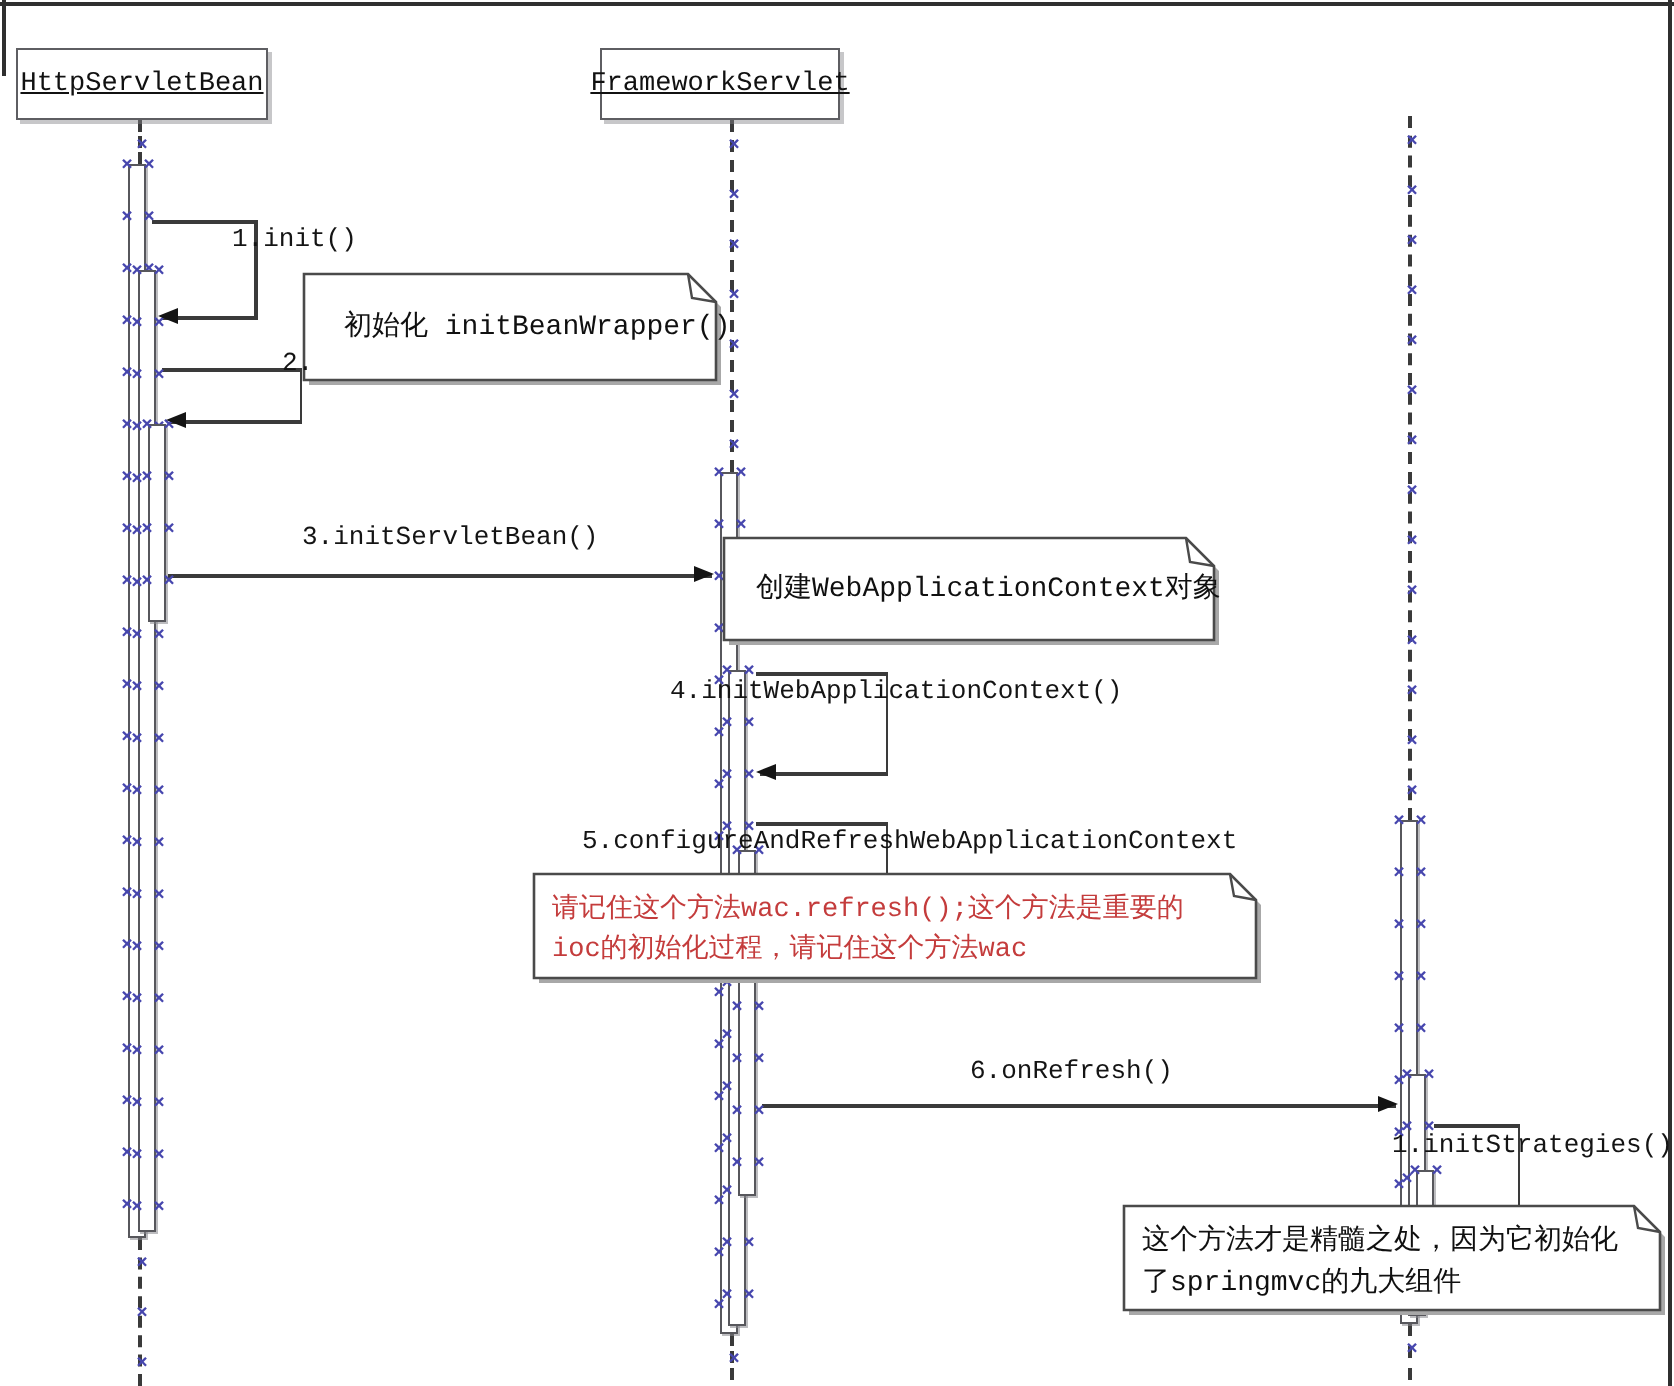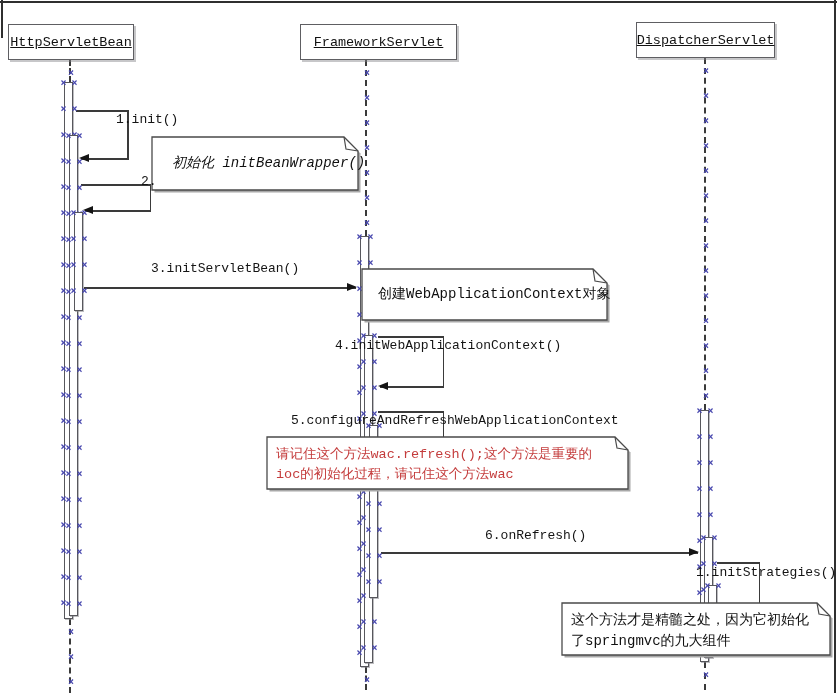--- a/index.html
+++ b/index.html
@@ -315,25 +315,22 @@
       <span class="xm" style="left: 5px; top: 0px;">×</span>
       <span class="xm" style="left: -6px; top: 26px;">×</span>
       <span class="xm" style="left: 5px; top: 26px;">×</span>
       <span class="xm" style="left: -6px; top: 52px;">×</span>
       <span class="xm" style="left: 5px; top: 52px;">×</span>
     </div>
 
   <div class="abox" style="left:8px;top:24px;width:126px;height:36px;">
     <span>HttpServletBean</span>
   </div>
-  <div class="abox" style="left:300px;top:24px;width:157px;height:36px;">
+  <div class="abox" style="left:300px;top:24px;width:120px;height:36px;">
     <span>FrameworkServlet</span>
-  </div>
-  <div class="abox" style="left:636px;top:22px;width:139px;height:36px;">
-    <span>DispatcherServlet</span>
   </div>
 
   <div class="hline" style="left:76px;top:110px;width:53px;height:1.5px;"></div>
   <div class="vlineS" style="left:127px;top:110px;width:1.5px;height:49px;"></div>
   <div class="hline" style="left:81px;top:158px;width:48px;height:1.5px;"></div>
   <div class="arr-l" style="left:79px;top:154px;"></div>
   <div class="mlabel" style="left:116px;top:112px;">1.init()</div>
 
   <div class="hline" style="left:81px;top:184px;width:70px;height:1.5px;"></div>
   <div class="vlineS" style="left:149.5px;top:184px;width:1.5px;height:27px;"></div>
@@ -364,21 +361,21 @@
   <div class="mlabel" style="left:696px;top:565px;">1.initStrategies()</div>
 
   <div class="note" style="left:152px;top:137px;width:209px;height:56px;">
     <svg width="212" height="59">
       <g transform="translate(2.5,2.5)">
           <polygon points="0,0 192,0 206,14 206,53 0,53" fill="#a8a8a8"></polygon>
         </g>
       <polygon points="0,0 192,0 206,14 206,53 0,53" fill="#ffffff" stroke="#4a4a4a" stroke-width="1.3"></polygon>
       <path d="M192,0 L194,12 L206,14" fill="none" stroke="#4a4a4a" stroke-width="1.2"></path>
     </svg>
-    <div class="note-text" style="left:20px;top:17px;font-size:14px;font-style:italic;">初始化 initBeanWrapper()</div>
+    <div class="note-text" style="left:20px;top:17px;font-size:14px;">初始化 initBeanWrapper()</div>
   </div>
 
   <div class="note" style="left:362px;top:269px;width:248px;height:54px;">
     <svg width="250" height="57">
       <g transform="translate(2.5,2.5)">
           <polygon points="0,0 231,0 245,14 245,51 0,51" fill="#a8a8a8"></polygon>
         </g>
       <polygon points="0,0 231,0 245,14 245,51 0,51" fill="#ffffff" stroke="#4a4a4a" stroke-width="1.3"></polygon>
       <path d="M231,0 L233,12 L245,14" fill="none" stroke="#4a4a4a" stroke-width="1.2"></path>
     </svg>

